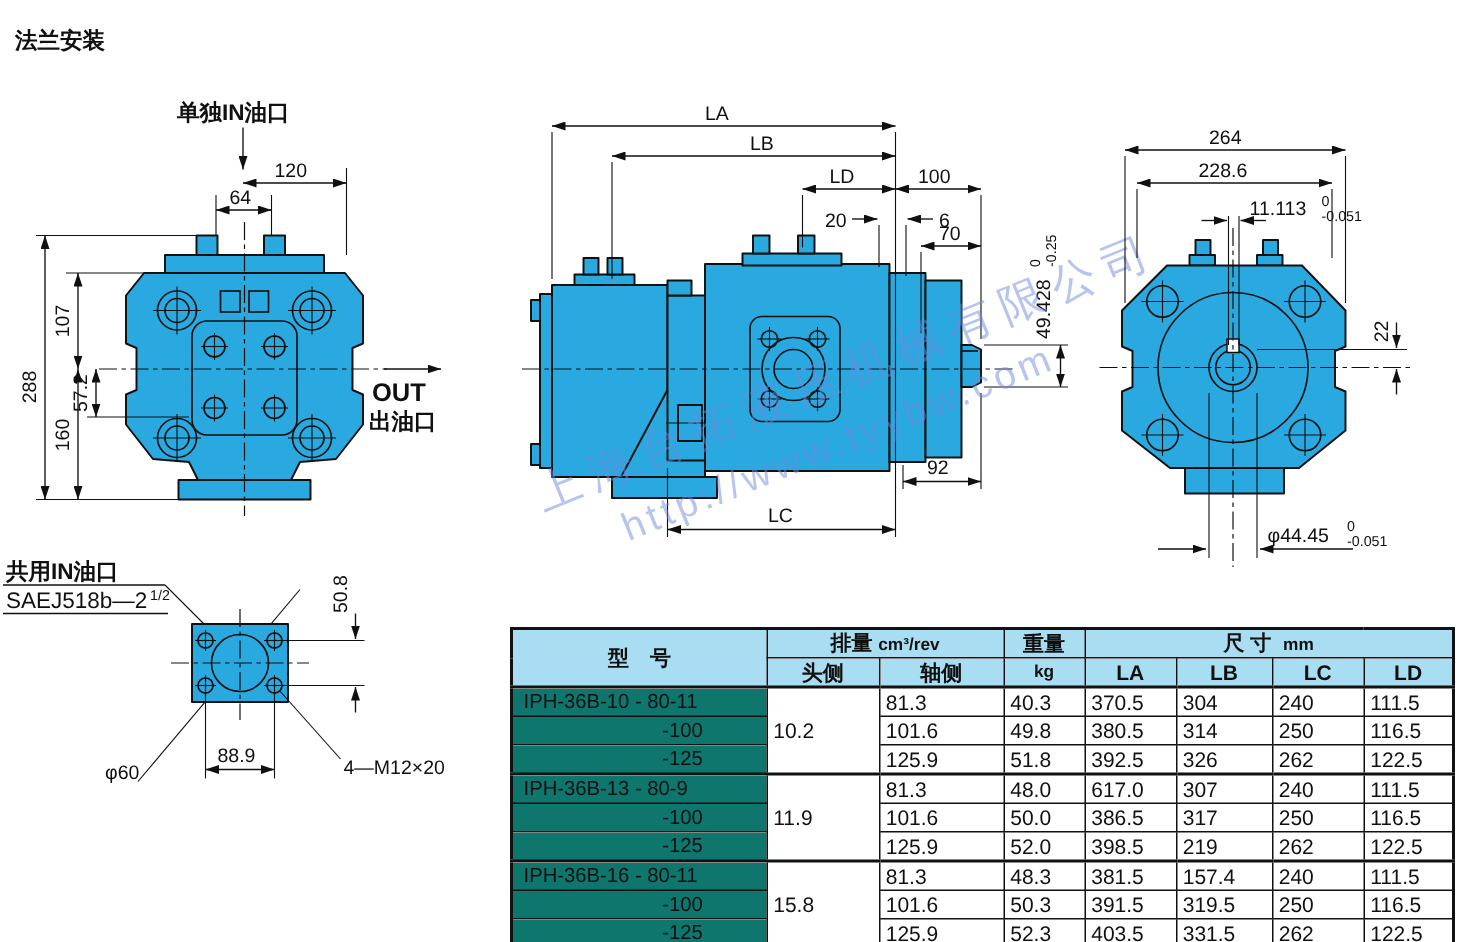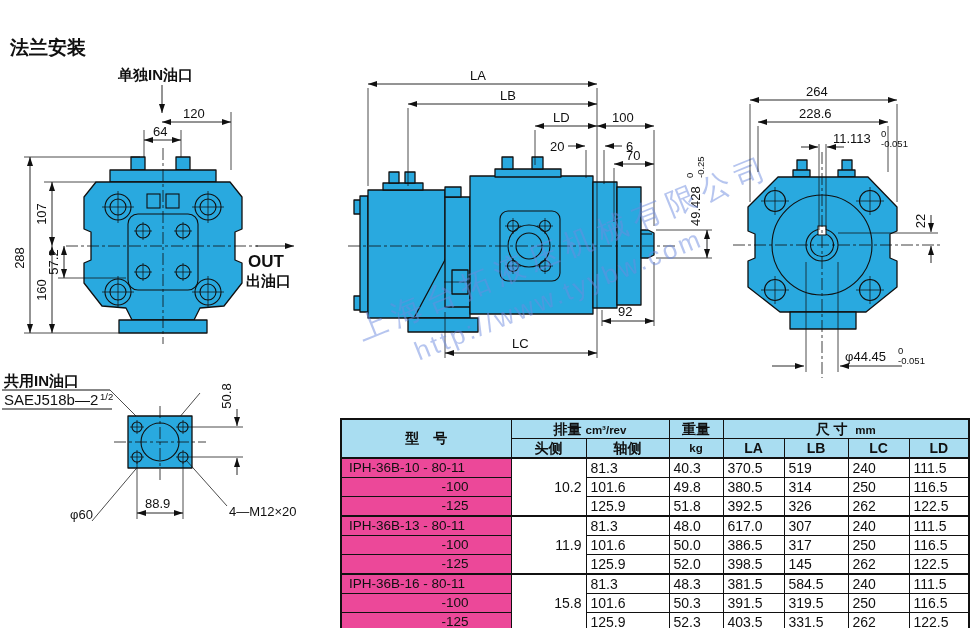--- a/index.html
+++ b/index.html
@@ -1,19 +1,19 @@
 <!DOCTYPE html>
 <html><head>
 <meta charset="utf-8">
 <style>
   html,body{margin:0;padding:0;background:#fff}
   .page{position:relative;width:976px;height:628px;background:#ffffff;
         font-family:"Liberation Sans","DejaVu Sans",sans-serif;overflow:hidden;color:#101010}
   .title{position:absolute;left:10px;top:5px;font-size:23px;font-weight:bold;letter-spacing:1.5px}
-  .subtitle{position:absolute;left:10px;top:35px;font-size:19px;font-weight:bold}
+  .subtitle{position:absolute;left:10px;top:18px;font-size:15px;font-weight:bold}
   svg.drawing{position:absolute;left:0;top:0}
 
   
   .ol{fill:#29a9df;stroke:#101010;stroke-width:1.3;stroke-linejoin:round}
   .ln{fill:none;stroke:#101010;stroke-width:1.1}
   .thin{fill:none;stroke:#101010;stroke-width:0.75}
   .dim{fill:none;stroke:#101010;stroke-width:0.9}
   .cl{fill:none;stroke:#101010;stroke-width:0.8;stroke-dasharray:12 3 3 3}
   .dt{font:13px "Liberation Sans",sans-serif;fill:#101010}
   .dts{font:9.5px "Liberation Sans",sans-serif;fill:#101010}
@@ -23,24 +23,24 @@
   .wm{fill:rgba(110,140,223,0.5)}
   .key{fill:#ffffff;stroke:#101010;stroke-width:1}
 
   
   .dim-table{position:absolute;left:340px;top:418px;width:629px;border-collapse:collapse;
              border:2px solid #111;table-layout:fixed;font-size:14px}
   .dim-table th,.dim-table td{border:1px solid #111;padding:0 4px;height:18px;
              line-height:1.05;white-space:nowrap;overflow:hidden}
   .dim-table thead th{background:#a9ddf1;font-weight:bold;text-align:center}
   .dim-table .unit{font-weight:bold;font-size:11.5px}
-  .dim-table td.c-model{background:#ec4899;text-align:left;padding-left:7px;font-size:13.5px}
+  .dim-table td.c-model{background:#0f766e;text-align:left;padding-left:7px;font-size:13.5px}
   .dim-table td.c-model.sub{text-align:right;padding-right:42px}
   .dim-table td.c-num{text-align:left;padding-right:13px}
-  .dim-table td.c-head{text-align:right}
+  .dim-table td.c-head{text-align:left}
   .dim-table tr.gs td{border-top:2px solid #111}
 </style>
 </head>
 <body>
 
 <div class="page">
   <div class="subtitle">法兰安装</div>
 
   <svg class="drawing" width="976" height="628" viewBox="0 0 976 628">
     <defs>
@@ -347,21 +347,21 @@
         <th>LD</th>
       </tr>
     </thead>
     <tbody>
       <tr class="gs">
         <td class="c-model">IPH-36B-10 - 80-11</td>
         <td class="c-head" rowspan="3">10.2</td>
         <td class="c-num">81.3</td>
         <td class="c-num">40.3</td>
         <td class="c-num">370.5</td>
-        <td class="c-num">519</td>
+        <td class="c-num">304</td>
         <td class="c-num">240</td>
         <td class="c-num">111.5</td>
       </tr>
       <tr>
         <td class="c-model sub">-100</td>
         <td class="c-num">101.6</td>
         <td class="c-num">49.8</td>
         <td class="c-num">380.5</td>
         <td class="c-num">314</td>
         <td class="c-num">250</td>
@@ -370,21 +370,21 @@
       <tr>
         <td class="c-model sub">-125</td>
         <td class="c-num">125.9</td>
         <td class="c-num">51.8</td>
         <td class="c-num">392.5</td>
         <td class="c-num">326</td>
         <td class="c-num">262</td>
         <td class="c-num">122.5</td>
       </tr>
       <tr class="gs">
-        <td class="c-model">IPH-36B-13 - 80-11</td>
+        <td class="c-model">IPH-36B-13 - 80-9</td>
         <td class="c-head" rowspan="3">11.9</td>
         <td class="c-num">81.3</td>
         <td class="c-num">48.0</td>
         <td class="c-num">617.0</td>
         <td class="c-num">307</td>
         <td class="c-num">240</td>
         <td class="c-num">111.5</td>
       </tr>
       <tr>
         <td class="c-model sub">-100</td>
@@ -393,31 +393,31 @@
         <td class="c-num">386.5</td>
         <td class="c-num">317</td>
         <td class="c-num">250</td>
         <td class="c-num">116.5</td>
       </tr>
       <tr>
         <td class="c-model sub">-125</td>
         <td class="c-num">125.9</td>
         <td class="c-num">52.0</td>
         <td class="c-num">398.5</td>
-        <td class="c-num">145</td>
+        <td class="c-num">219</td>
         <td class="c-num">262</td>
         <td class="c-num">122.5</td>
       </tr>
       <tr class="gs">
         <td class="c-model">IPH-36B-16 - 80-11</td>
         <td class="c-head" rowspan="3">15.8</td>
         <td class="c-num">81.3</td>
         <td class="c-num">48.3</td>
         <td class="c-num">381.5</td>
-        <td class="c-num">584.5</td>
+        <td class="c-num">157.4</td>
         <td class="c-num">240</td>
         <td class="c-num">111.5</td>
       </tr>
       <tr>
         <td class="c-model sub">-100</td>
         <td class="c-num">101.6</td>
         <td class="c-num">50.3</td>
         <td class="c-num">391.5</td>
         <td class="c-num">319.5</td>
         <td class="c-num">250</td>

